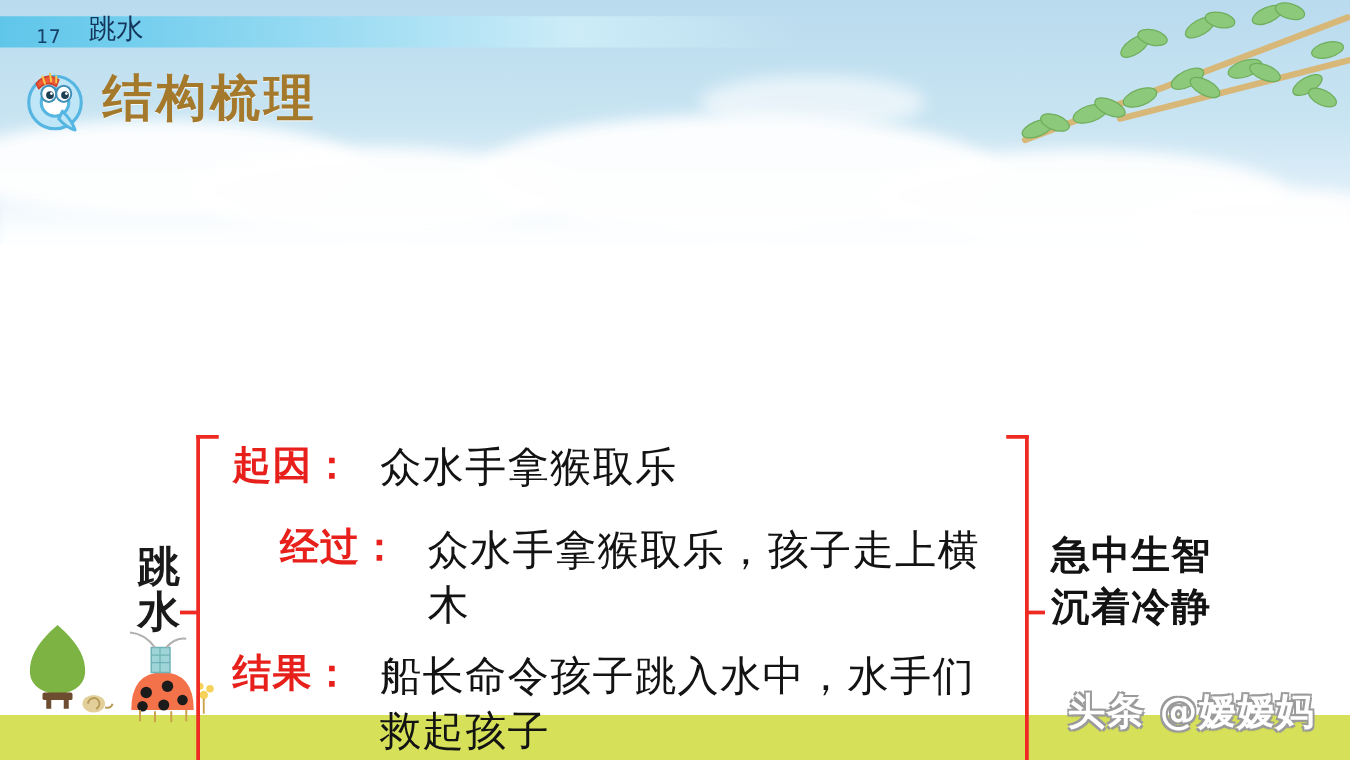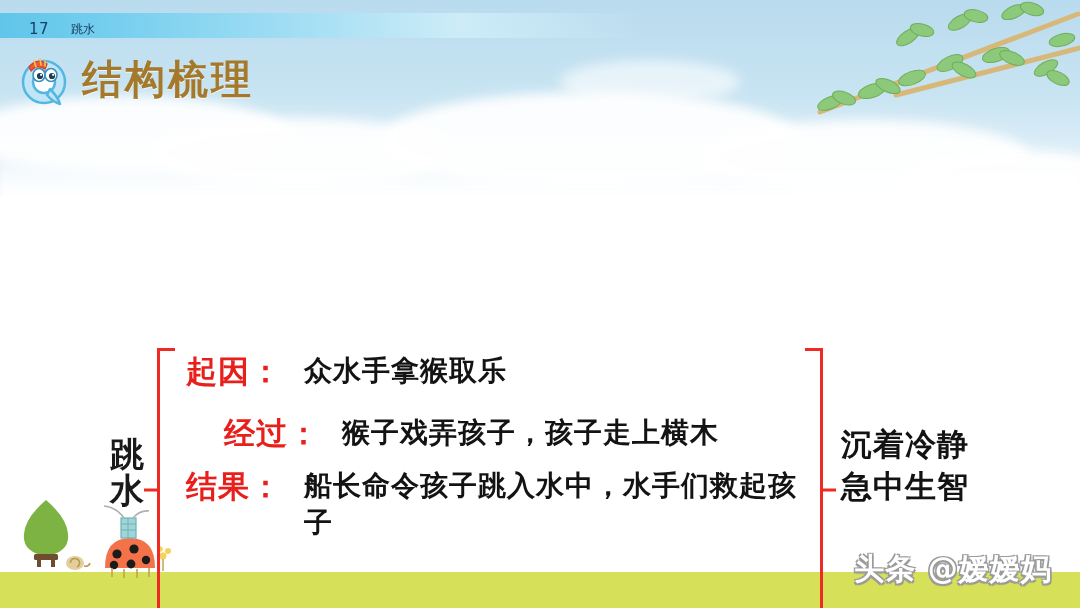--- a/index.html
+++ b/index.html
@@ -41,21 +41,21 @@
     position:absolute; left:0; top:13px; width:640px; height:25px;
     background:linear-gradient(to right,#5fc6ea 0%,#76cfee 18%,#a5dff4 48%,#cdecf8 72%,rgba(222,241,250,0) 100%);
     display:flex; align-items:flex-end;
     z-index:6;
   }
   .lesson-no {
     font-size:15px; color:#17416b; margin-left:29px; letter-spacing:.5px;
     font-family:"DejaVu Sans","Liberation Sans",sans-serif;
   }
   .lesson-title {
-    font-size:12px; color:#14365c; margin-left:22px; font-weight:500;
+    font-size:22px; color:#14365c; margin-left:22px; font-weight:500;
   }
 
   
   .heading-row {
     position:absolute; left:0; top:50px; width:560px; height:58px;
     display:flex; align-items:center; z-index:7;text-align:center;
   }
   .mascot { width:56px; height:56px; margin-left:16px; position:relative; flex:none; }
   .section-title {
     margin-left:10px;
@@ -115,25 +115,25 @@
   .row.r2 { margin-top:22px;margin-left:38px; }
   .row.r3 { margin-top:12px; }
   .row-label {
     flex:none; width:118px;
     font-size:31px; line-height:1.3;
     font-weight:bold; color:#e8201c;
     font-family:Liberation Serif, serif;
     letter-spacing:1px;
   }
   .row-text {
-    font-size:28px; line-height:1.34;
+    font-size:33px; line-height:1.34;
     color:#131313;
     font-family:"DejaVu Serif","Liberation Serif",serif;
     letter-spacing:1px;
-    font-weight:700;
+    font-weight:400;
   }
 
   .outcome {
     position:absolute; left:841px; top:255px;
     font-size:31px; line-height:1.36;
     color:#131313; font-weight:600;
     font-family:"DejaVu Serif","Liberation Serif",serif;
     letter-spacing:1px;
     z-index:9;
   }
@@ -239,31 +239,31 @@
     <div class="bracket-left"></div>
     <div class="bracket-right"></div>
 
     <div class="rows">
       <div class="row r1">
         <div class="row-label">起因：</div>
         <div class="row-text">众水手拿猴取乐</div>
       </div>
       <div class="row r2">
         <div class="row-label">经过：</div>
-        <div class="row-text">猴子戏弄孩子，孩子走上横木</div>
+        <div class="row-text">众水手拿猴取乐，孩子走上横木</div>
       </div>
       <div class="row r3">
         <div class="row-label">结果：</div>
         <div class="row-text">船长命令孩子跳入水中，水手们救起孩子</div>
       </div>
     </div>
 
     <div class="outcome">
+      <span>急中生智</span>
       <span>沉着冷静</span>
-      <span>急中生智</span>
     </div>
   </div>
 
   <div class="grass"></div>
   <svg class="ground-deco" viewBox="0 0 300 88">
     <g>
       <path d="M46 66 Q22 62 24 44 Q25 28 46 10 Q67 28 68 44 Q70 62 46 66 Z" fill="#7cb342"></path>
       <rect x="34" y="64" width="24" height="6" rx="1.5" fill="#6d4c2f"></rect>
       <rect x="37" y="69" width="4" height="8" fill="#6d4c2f"></rect>
       <rect x="51" y="69" width="4" height="8" fill="#6d4c2f"></rect>

